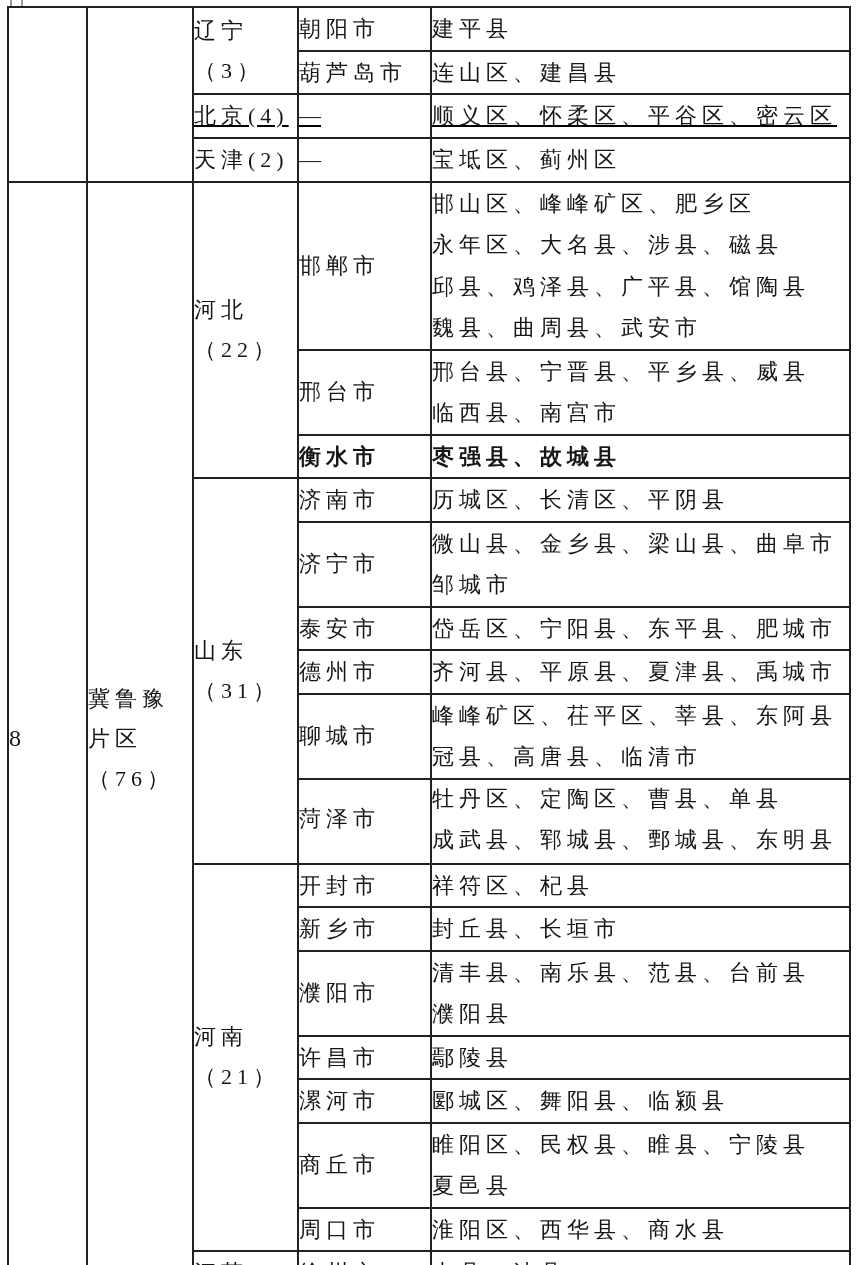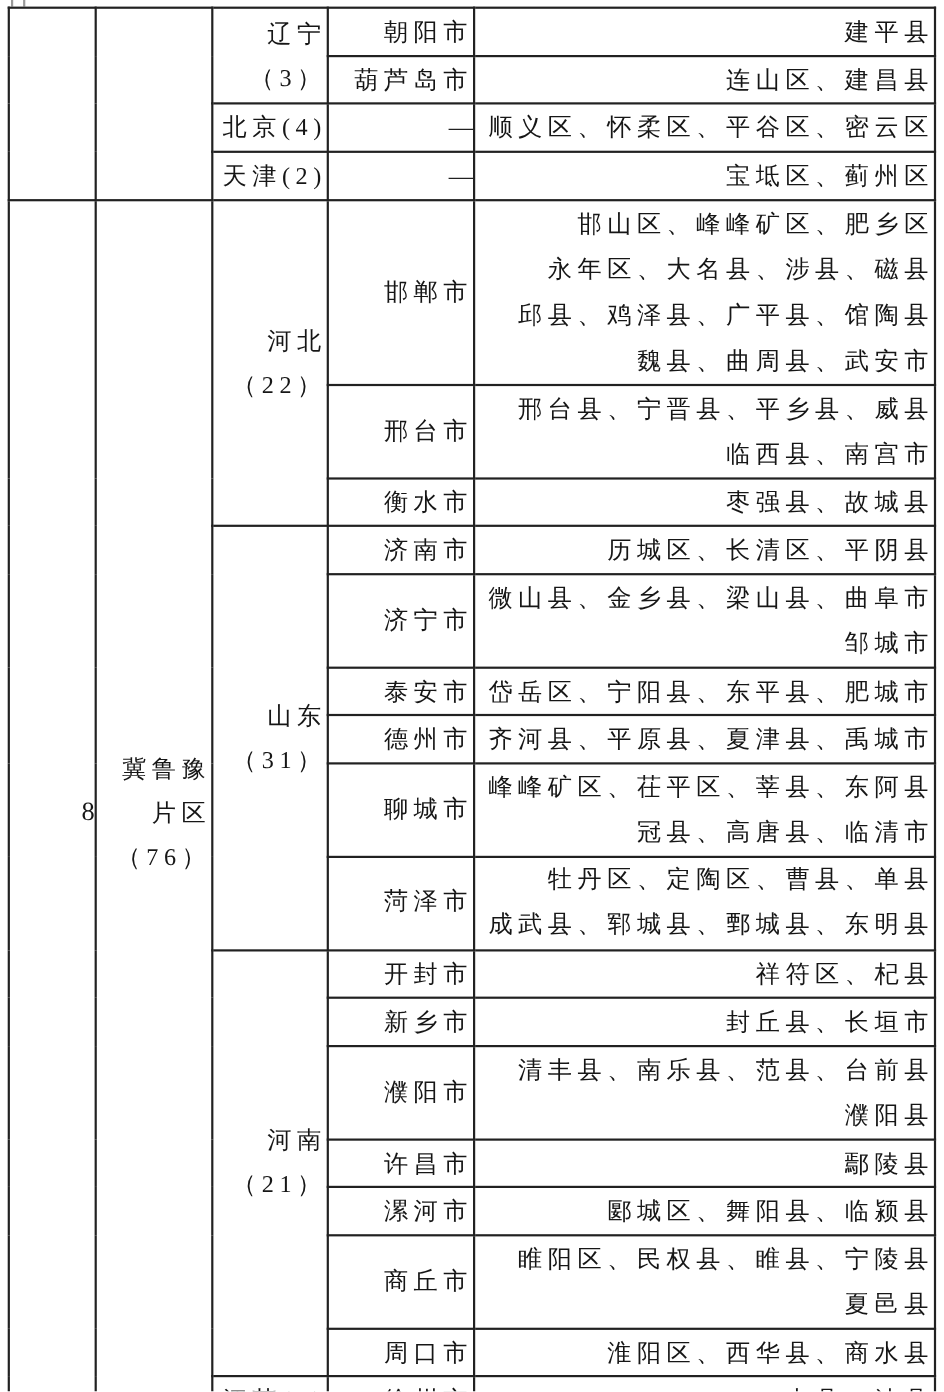--- a/index.html
+++ b/index.html
@@ -29,21 +29,21 @@
   table.admin {
     position: absolute;
     left: 7px;
     top: 6px;
     border-collapse: collapse;
     table-layout: fixed;
   }
   table.admin td {
     border: 2px solid #212121;
     padding: 0;
-    text-align: right;
+    text-align: left;
     vertical-align: middle;
     font-size: 22px;
     letter-spacing: 5px;
     color: #161616;
     overflow: hidden;
   }
   table.admin tr:last-child td {
     border-bottom: 4px solid #151515;
   }
   td.counties {
@@ -95,21 +95,21 @@
           </td>
         </tr>
         <tr style="height: 42px;">
           <td class="city">
             <div class="line">葫芦岛市</div>
           </td>
           <td class="counties">
             <div class="line">连山区、建昌县</div>
           </td>
         </tr>
-        <tr style="height: 44px;">
+        <tr style="height: 44px; text-decoration: underline;">
           <td class="province">
             <div class="line">北京(4)</div>
           </td>
           <td class="city-dash">
             <div class="line">—</div>
           </td>
           <td class="counties">
             <div class="line">顺义区、怀柔区、平谷区、密云区</div>
           </td>
         </tr>
@@ -149,21 +149,21 @@
         </tr>
         <tr style="height: 84px; padding-left: 26px;">
           <td class="city">
             <div class="line">邢台市</div>
           </td>
           <td class="counties">
             <div class="line">邢台县、宁晋县、平乡县、威县</div>
             <div class="line">临西县、南宫市</div>
           </td>
         </tr>
-        <tr style="height: 40px;">
+        <tr style="height: 40px; font-weight: bold;">
           <td class="city">
             <div class="line">衡水市</div>
           </td>
           <td class="counties">
             <div class="line">枣强县、故城县</div>
           </td>
         </tr>
         <tr style="height: 42px;">
           <td rowspan="6" class="province">
             <div class="line">山东</div>

